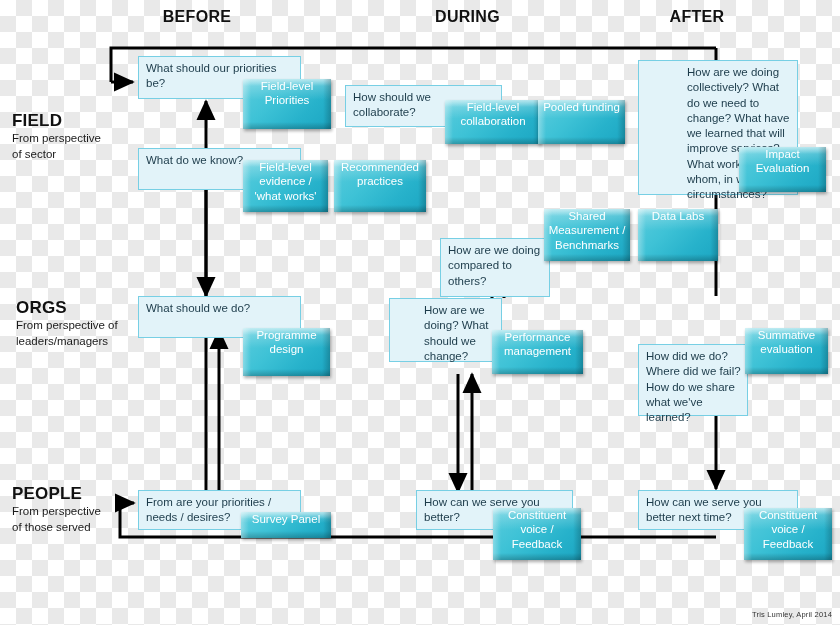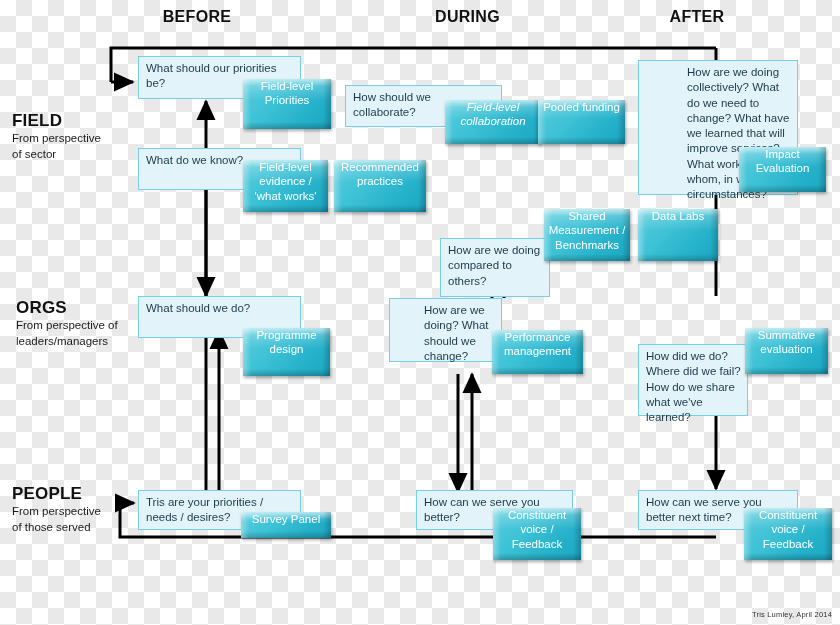--- a/index.html
+++ b/index.html
@@ -164,21 +164,21 @@
 
   <div class="tbox" style="left:243px;top:79px;width:88px;height:50px;">
     <span class="bevel"></span>
     <span class="edgeT"></span>
     <span class="edgeB"></span>
     <span class="edgeL"></span>
     <span class="edgeR"></span>
     <span class="lbl">Field-level Priorities</span>
   </div>
 
-  <div class="tbox" style="left:445px;top:100px;width:96px;height:44px;font-style:italic;">
+  <div class="tbox" style="left:445px;top:100px;width:96px;height:44px;">
     <span class="bevel"></span>
     <span class="edgeT"></span>
     <span class="edgeB"></span>
     <span class="edgeL"></span>
     <span class="edgeR"></span>
     <span class="lbl">Field-level collaboration</span>
   </div>
 
   <div class="tbox" style="left:538px;top:100px;width:87px;height:44px;">
     <span class="bevel"></span>
@@ -261,21 +261,21 @@
 
   <div class="tbox" style="left:745px;top:328px;width:83px;height:46px;">
     <span class="bevel"></span>
     <span class="edgeT"></span>
     <span class="edgeB"></span>
     <span class="edgeL"></span>
     <span class="edgeR"></span>
     <span class="lbl">Summative evaluation</span>
   </div>
 
-  <div class="qbox" style="left:138px;top:490px;width:163px;height:40px;">Tris are your priorities / needs / desires?</div>
+  <div class="qbox" style="left:138px;top:490px;width:163px;height:40px;">From are your priorities / needs / desires?</div>
 
   <div class="qbox" style="left:416px;top:490px;width:157px;height:40px;">How can we serve you better?</div>
 
   <div class="qbox" style="left:638px;top:490px;width:160px;height:40px;">How can we serve you better next time?</div>
 
   <div class="tbox" style="left:241px;top:512px;width:90px;height:26px;">
     <span class="bevel"></span>
     <span class="edgeT"></span>
     <span class="edgeB"></span>
     <span class="edgeL"></span>

